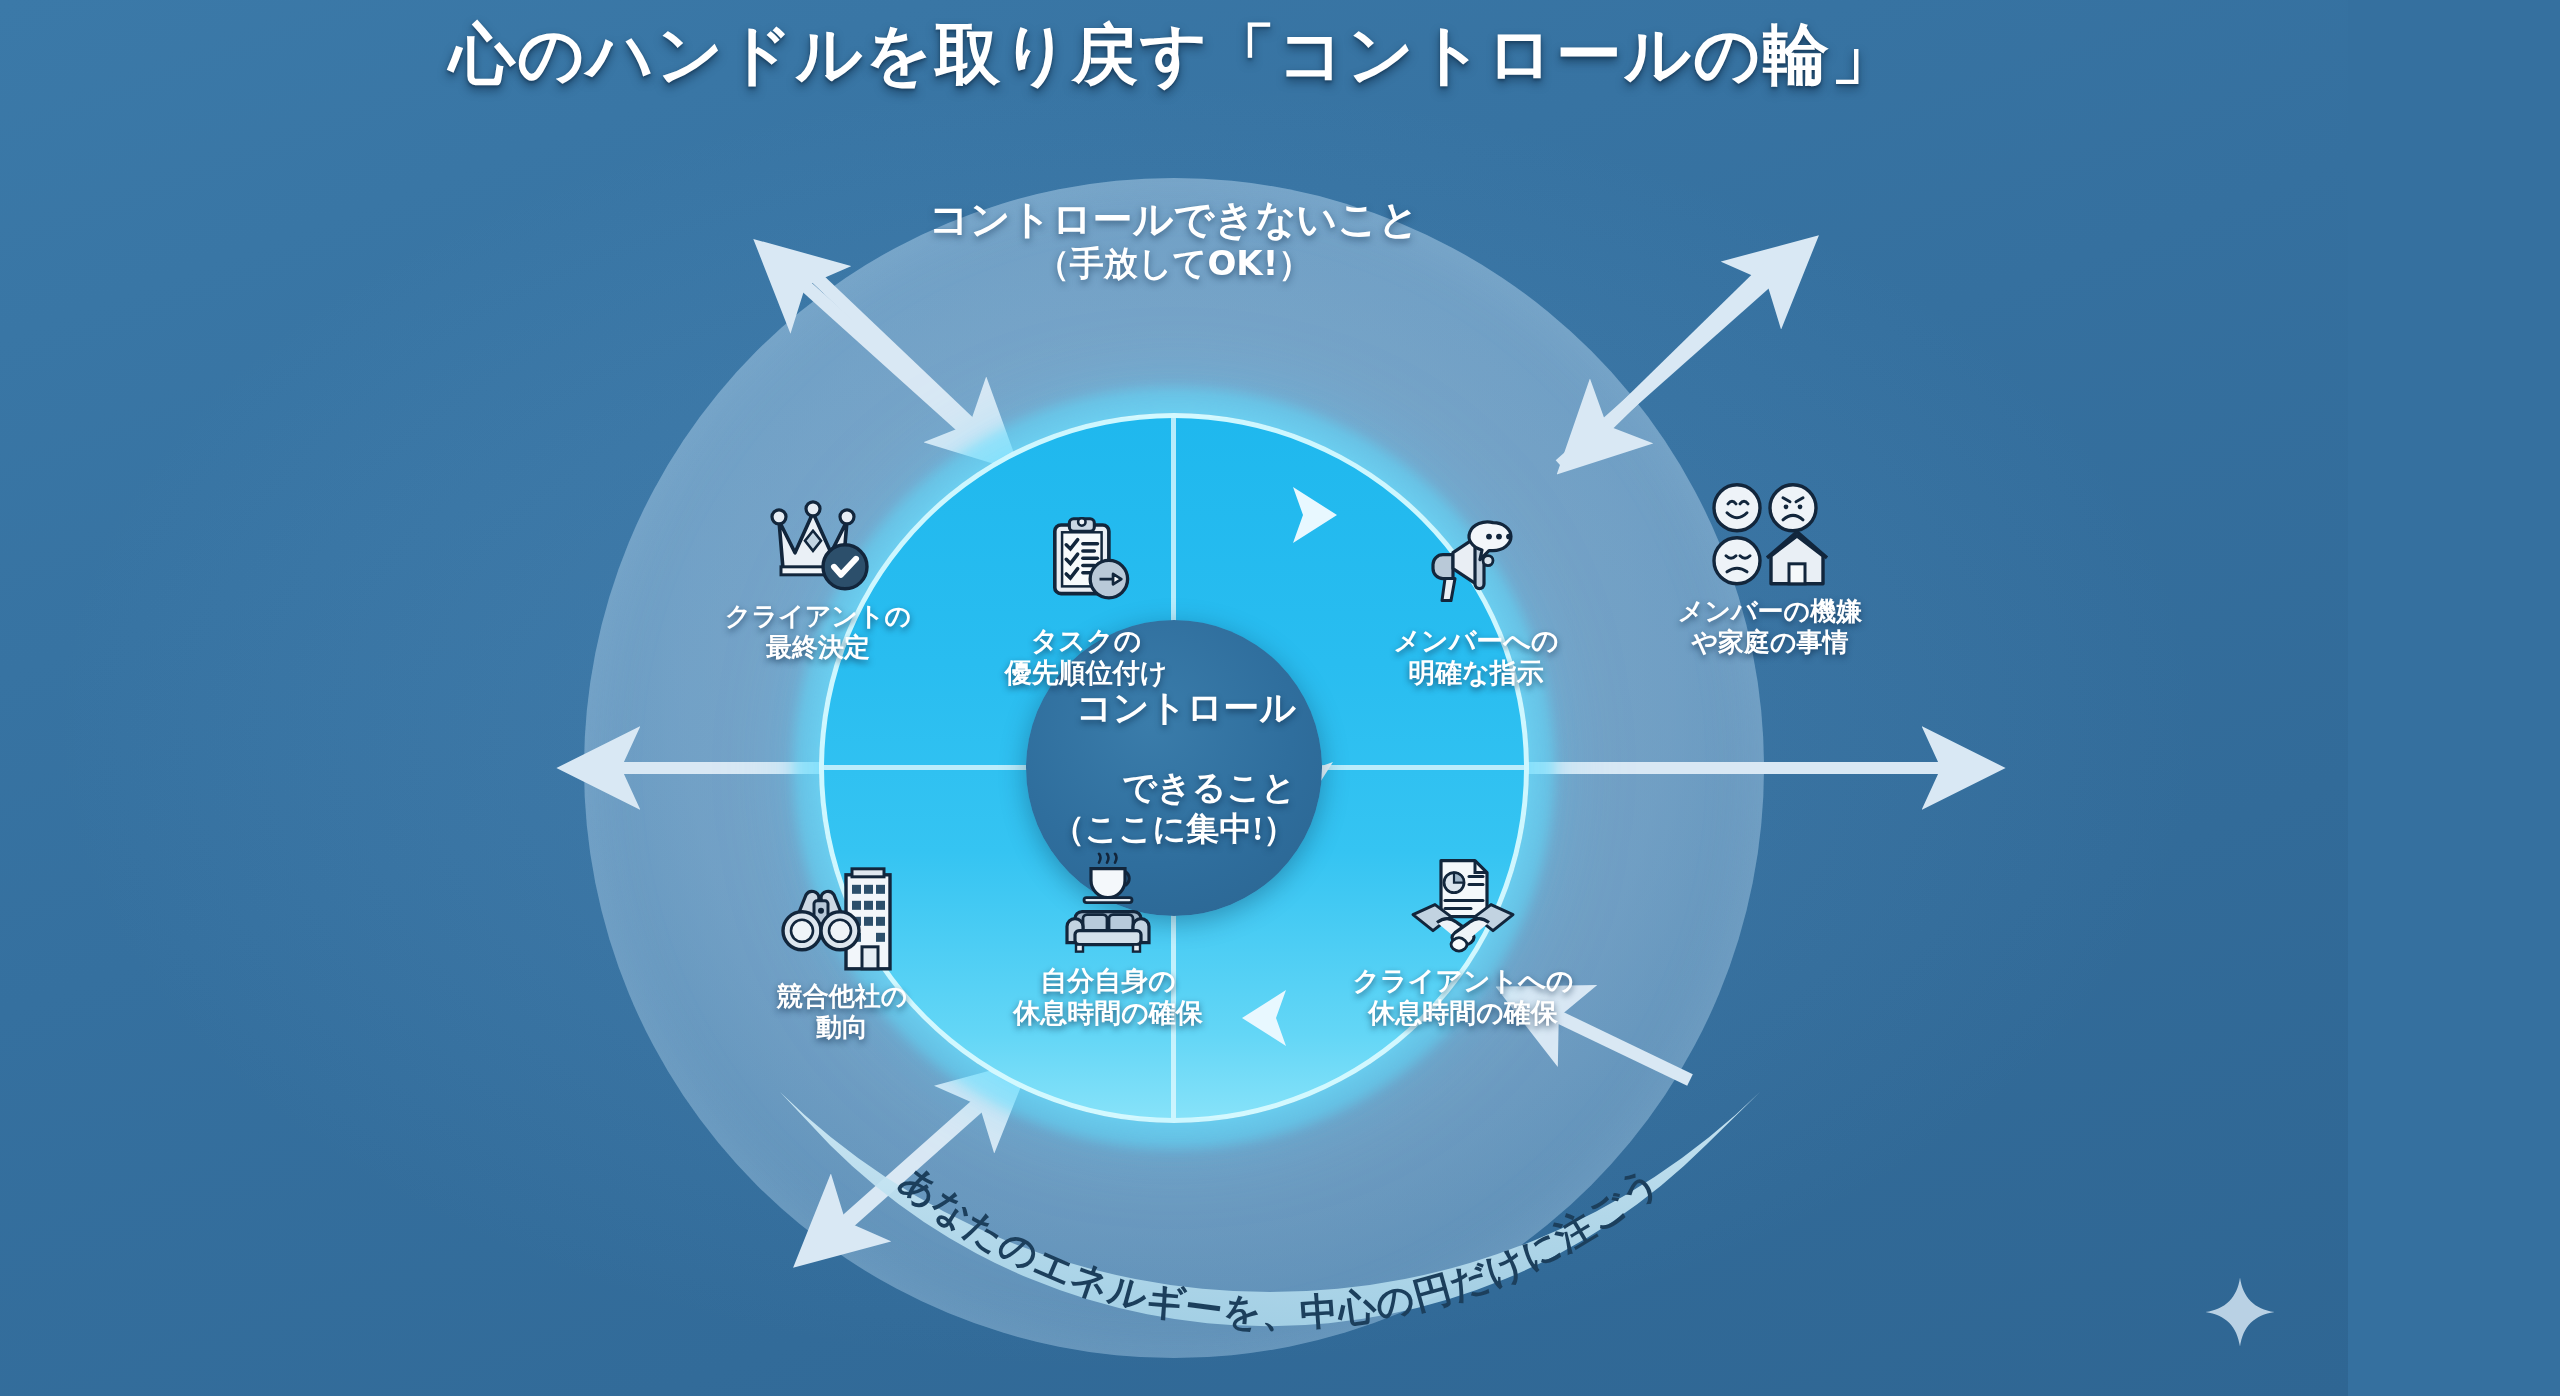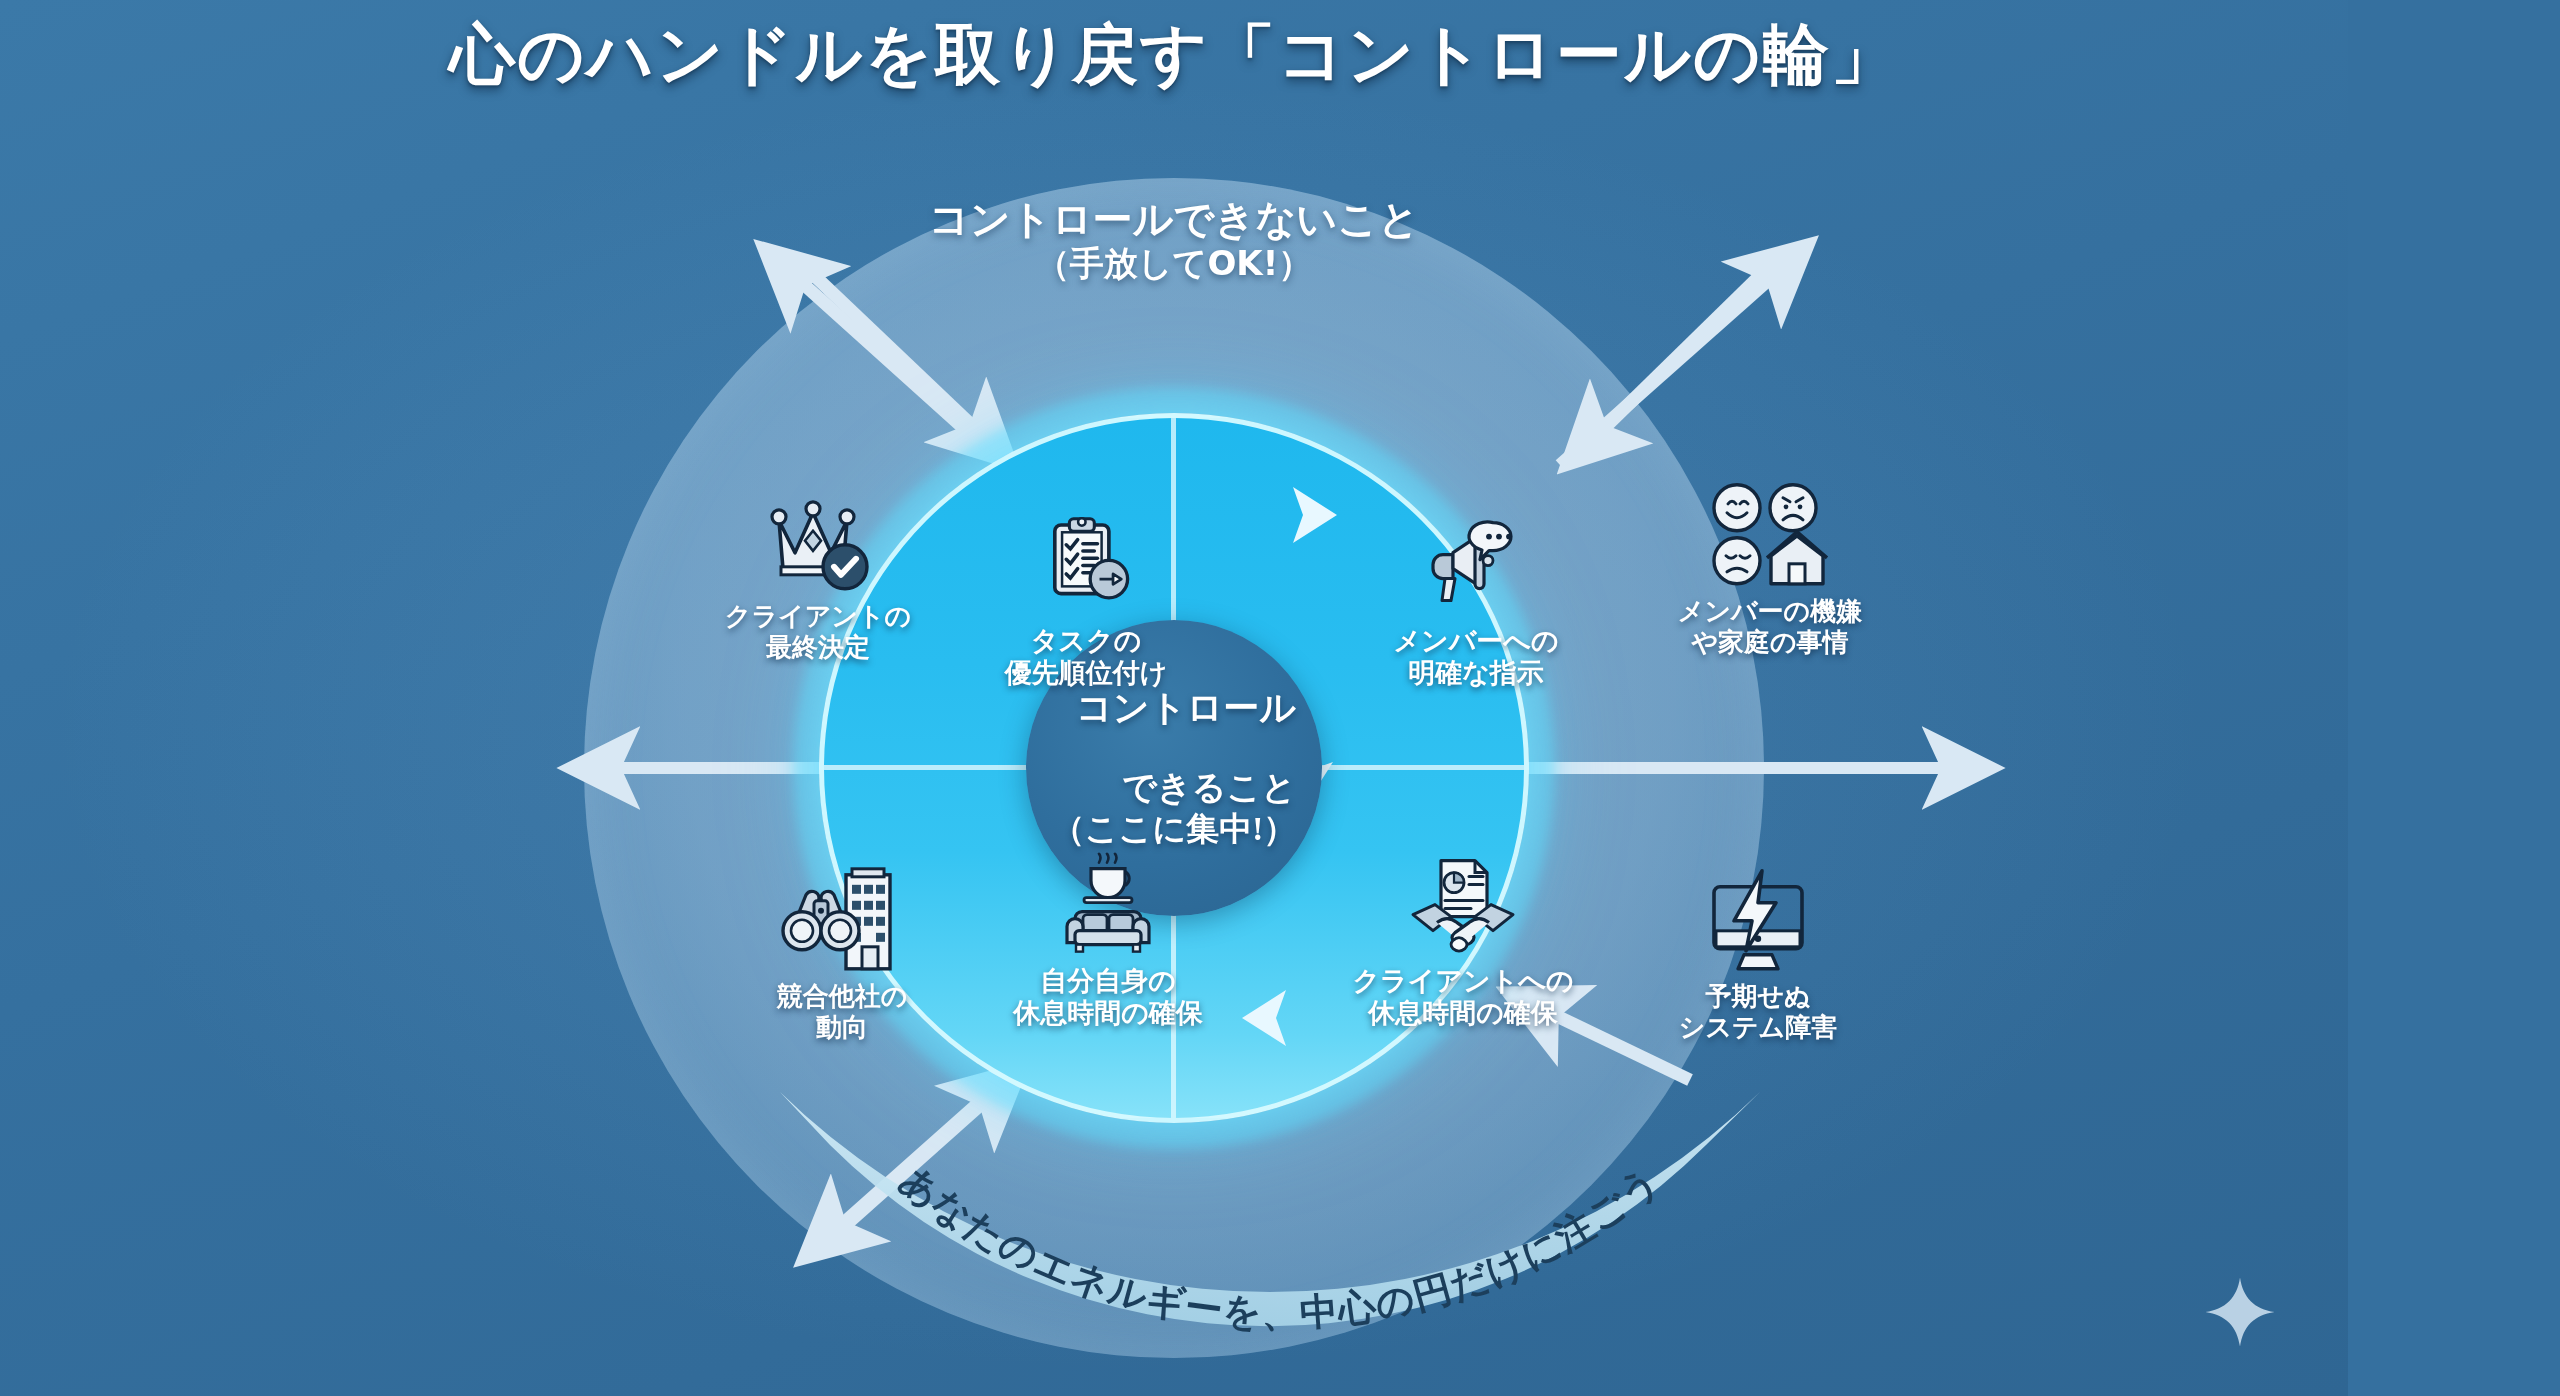--- a/index.html
+++ b/index.html
@@ -402,31 +402,18 @@
         <circle cx="22" cy="64" r="19" fill="#dde6ee" stroke="#12263c" stroke-width="3.4"></circle>
         <circle cx="22" cy="64" r="11" fill="#eff4f8" stroke="#12263c" stroke-width="2.6"></circle>
         <circle cx="60" cy="64" r="19" fill="#dde6ee" stroke="#12263c" stroke-width="3.4"></circle>
         <circle cx="60" cy="64" r="11" fill="#eff4f8" stroke="#12263c" stroke-width="2.6"></circle>
       </svg>
     </div>
     <div class="lbl">競合他社の</div>
     <div class="lbl">動向</div>
   </div>
 
-  <div class="item outer" id="item-system">
-    <div class="ic">
-      <svg width="116" height="106" viewBox="0 0 116 106">
-        <rect x="14" y="18" width="88" height="62" rx="6" fill="none" stroke="#12263c" stroke-width="3.6"></rect>
-        <rect x="16" y="62" width="84" height="16" fill="#eaf0f6" stroke="#12263c" stroke-width="3"></rect>
-        <circle cx="58" cy="70" r="3.2" fill="#12263c"></circle>
-        <path d="M44,86 h28 l6,14 h-40 z" fill="#f2f6fa" stroke="#12263c" stroke-width="3.4" stroke-linejoin="round"></path>
-        <path d="M62,2 L34,52 h18 l-6,30 l30,-48 h-18 z" fill="#f4f8fb" stroke="#12263c" stroke-width="3.6" stroke-linejoin="round"></path>
-      </svg>
-    </div>
-    <div class="lbl">予期せぬ</div>
-    <div class="lbl">システム障害</div>
-  </div>
 
   <svg class="sparkle" viewBox="0 0 100 100">
     <path d="M50,2 C54,30 70,46 98,50 C70,54 54,70 50,98 C46,70 30,54 2,50 C30,46 46,30 50,2 Z" fill="#c5daea" opacity="0.92"></path>
   </svg>
 
 </div>
 
 </body></html>

